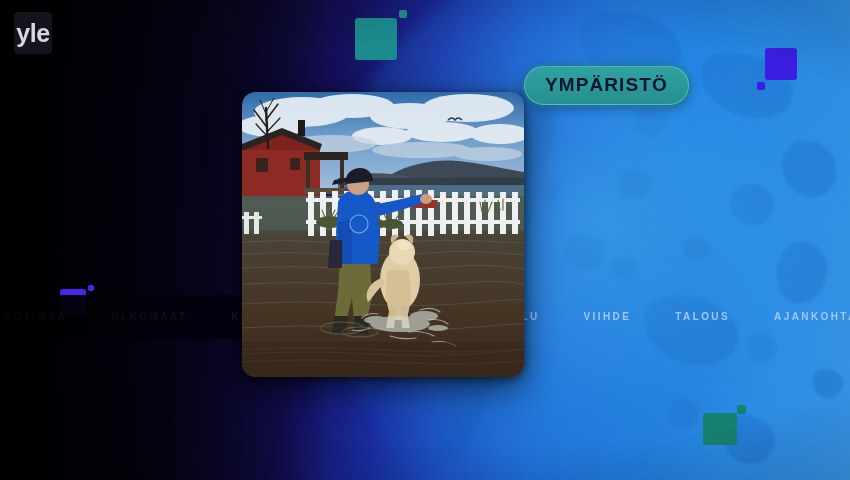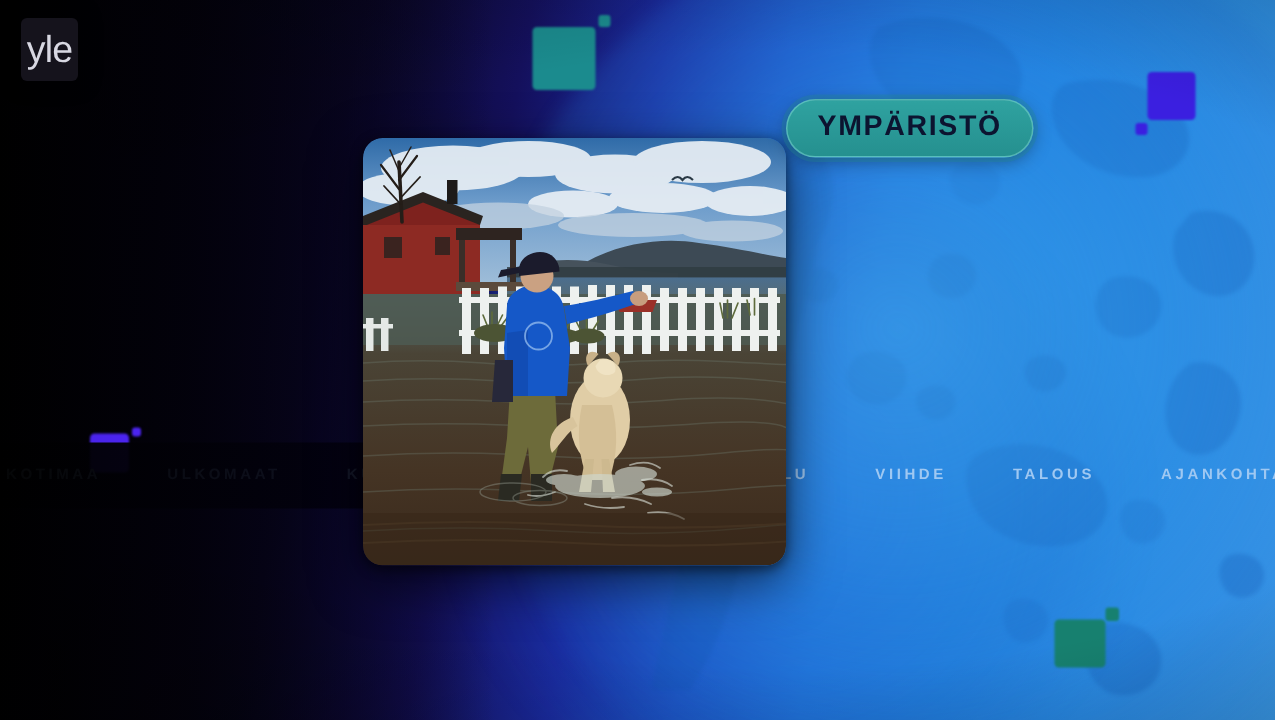--- a/index.html
+++ b/index.html
@@ -42,21 +42,21 @@
   
   .worldmap{position:absolute;right:-10px;top:-10px;width:470px;height:500px;
     opacity:.30;filter:blur(1.4px);}
   .worldmap svg{width:100%;height:100%;display:block;}
 
   
   .yle-logo{position:absolute;left:14px;top:12px;width:38px;height:42px;
     background:#15131c;border-radius:4px;
     display:flex;align-items:center;justify-content:center;
     box-shadow:0 0 14px rgba(0,0,0,.6);}
-  .yle-logo span{color:#d8d8e2;font-size:25px;font-weight:400;
+  .yle-logo span{color:#d8d8e2;font-size:25px;font-weight:700;
     letter-spacing:-.5px;line-height:1;font-family:"Liberation Sans",sans-serif;}
 
   
   .pill{position:absolute;left:524px;top:66px;
     padding:8px 20px 9px;border-radius:22px;
     background:linear-gradient(180deg,#2fa2a0 0%,#25908f 100%);
     border:1.5px solid rgba(140,225,220,.45);
     box-shadow:0 0 0 3px rgba(38,140,140,.30), 0 3px 12px rgba(0,0,0,.35);}
   .pill span{color:#0c1430;font-size:19px;font-weight:bold;
     letter-spacing:1.1px;line-height:1;white-space:nowrap;}

